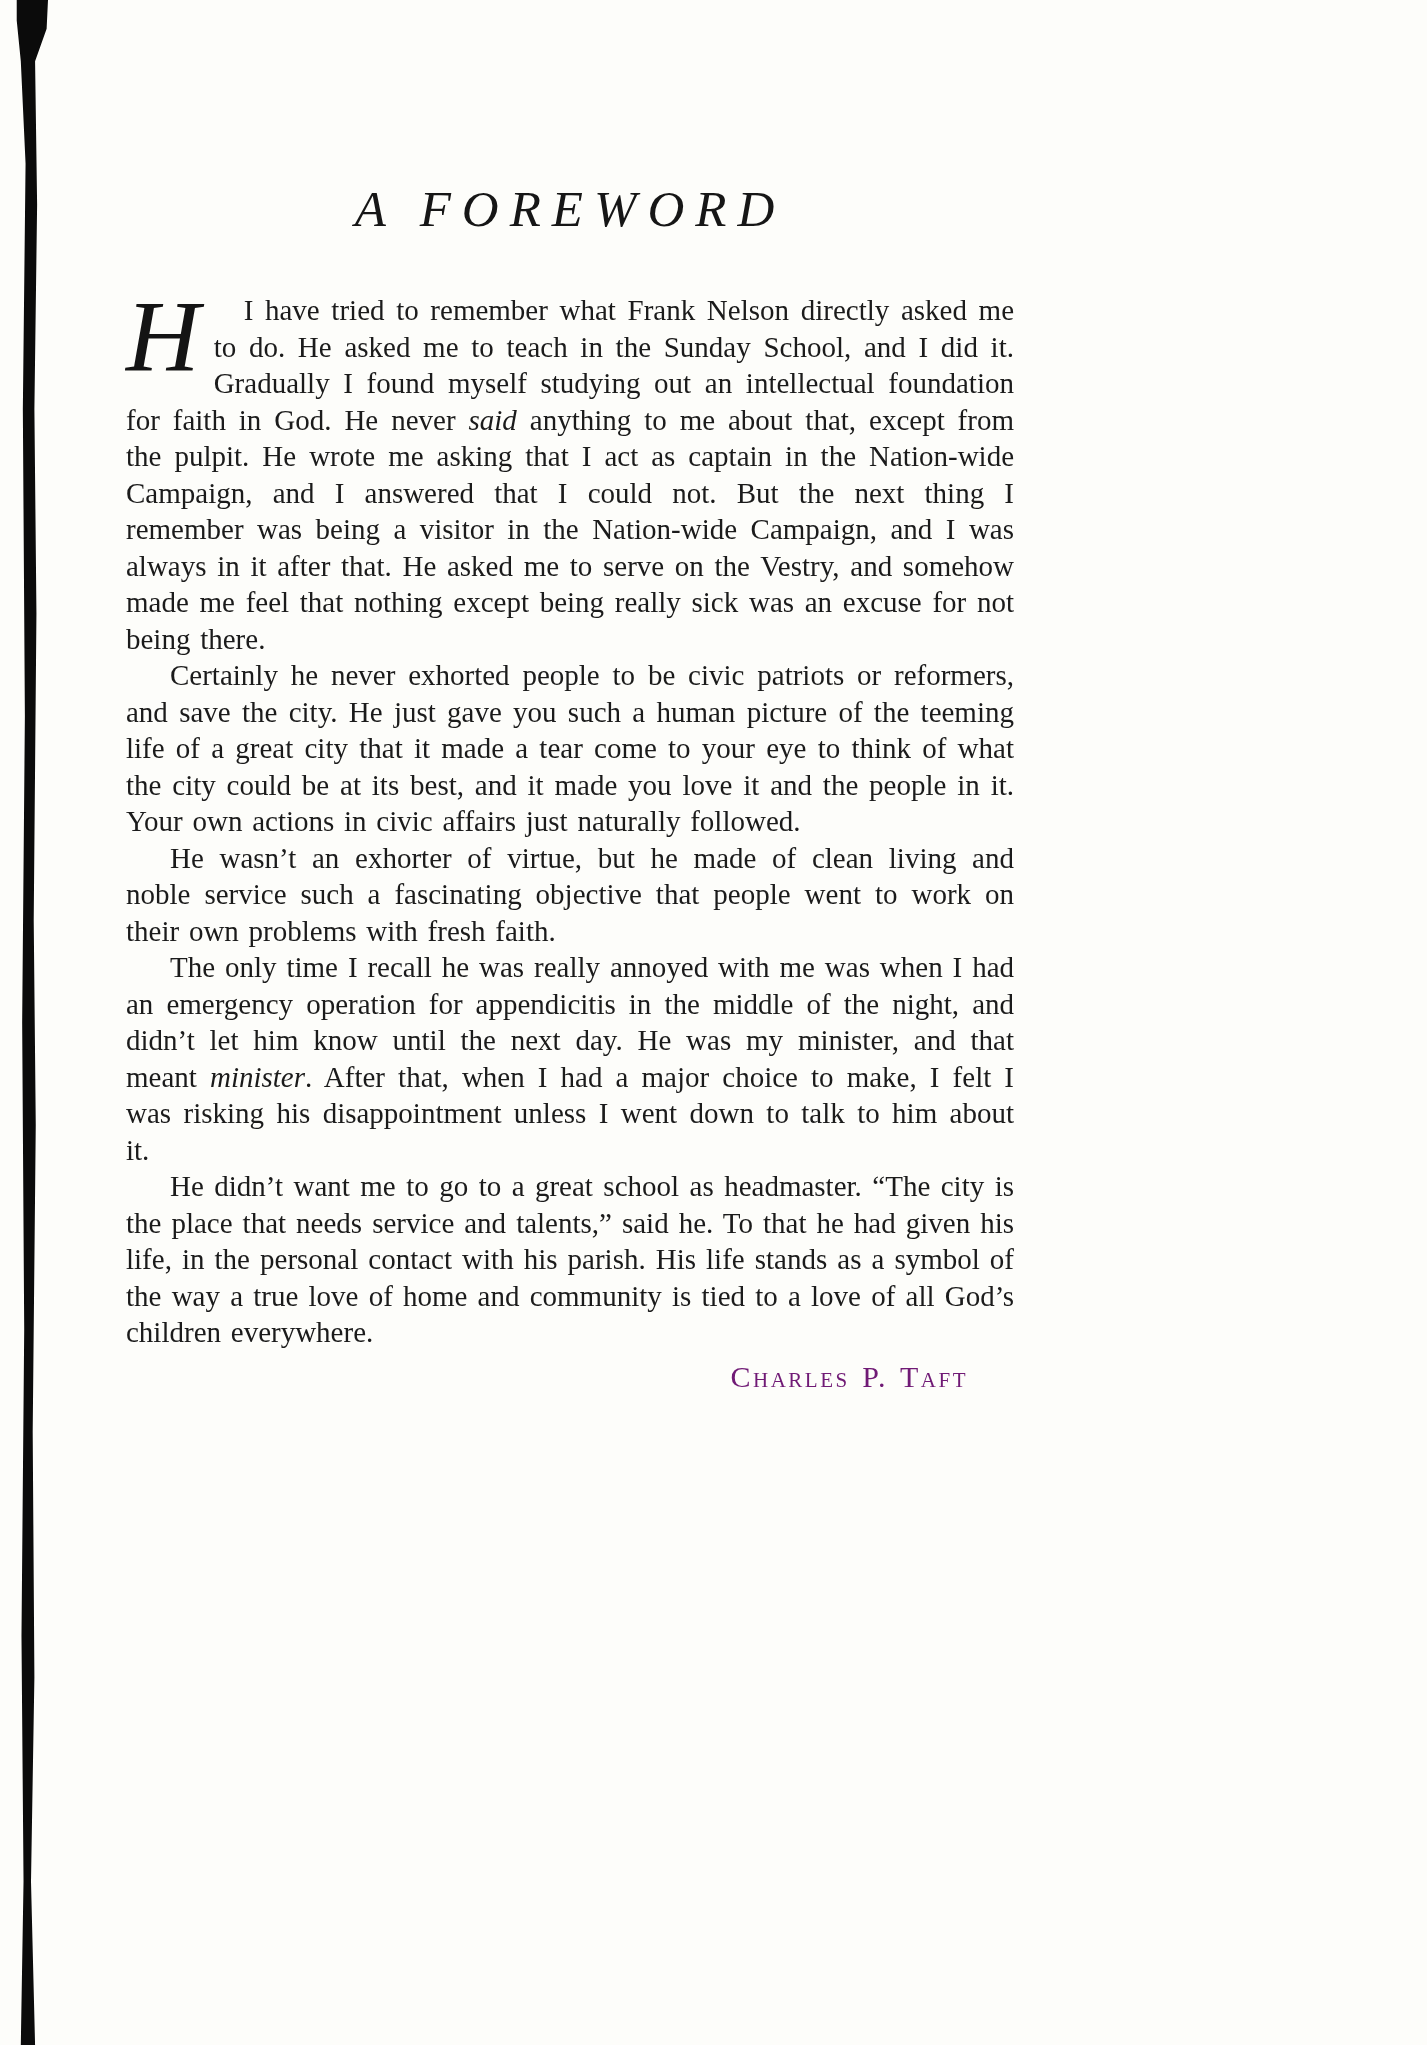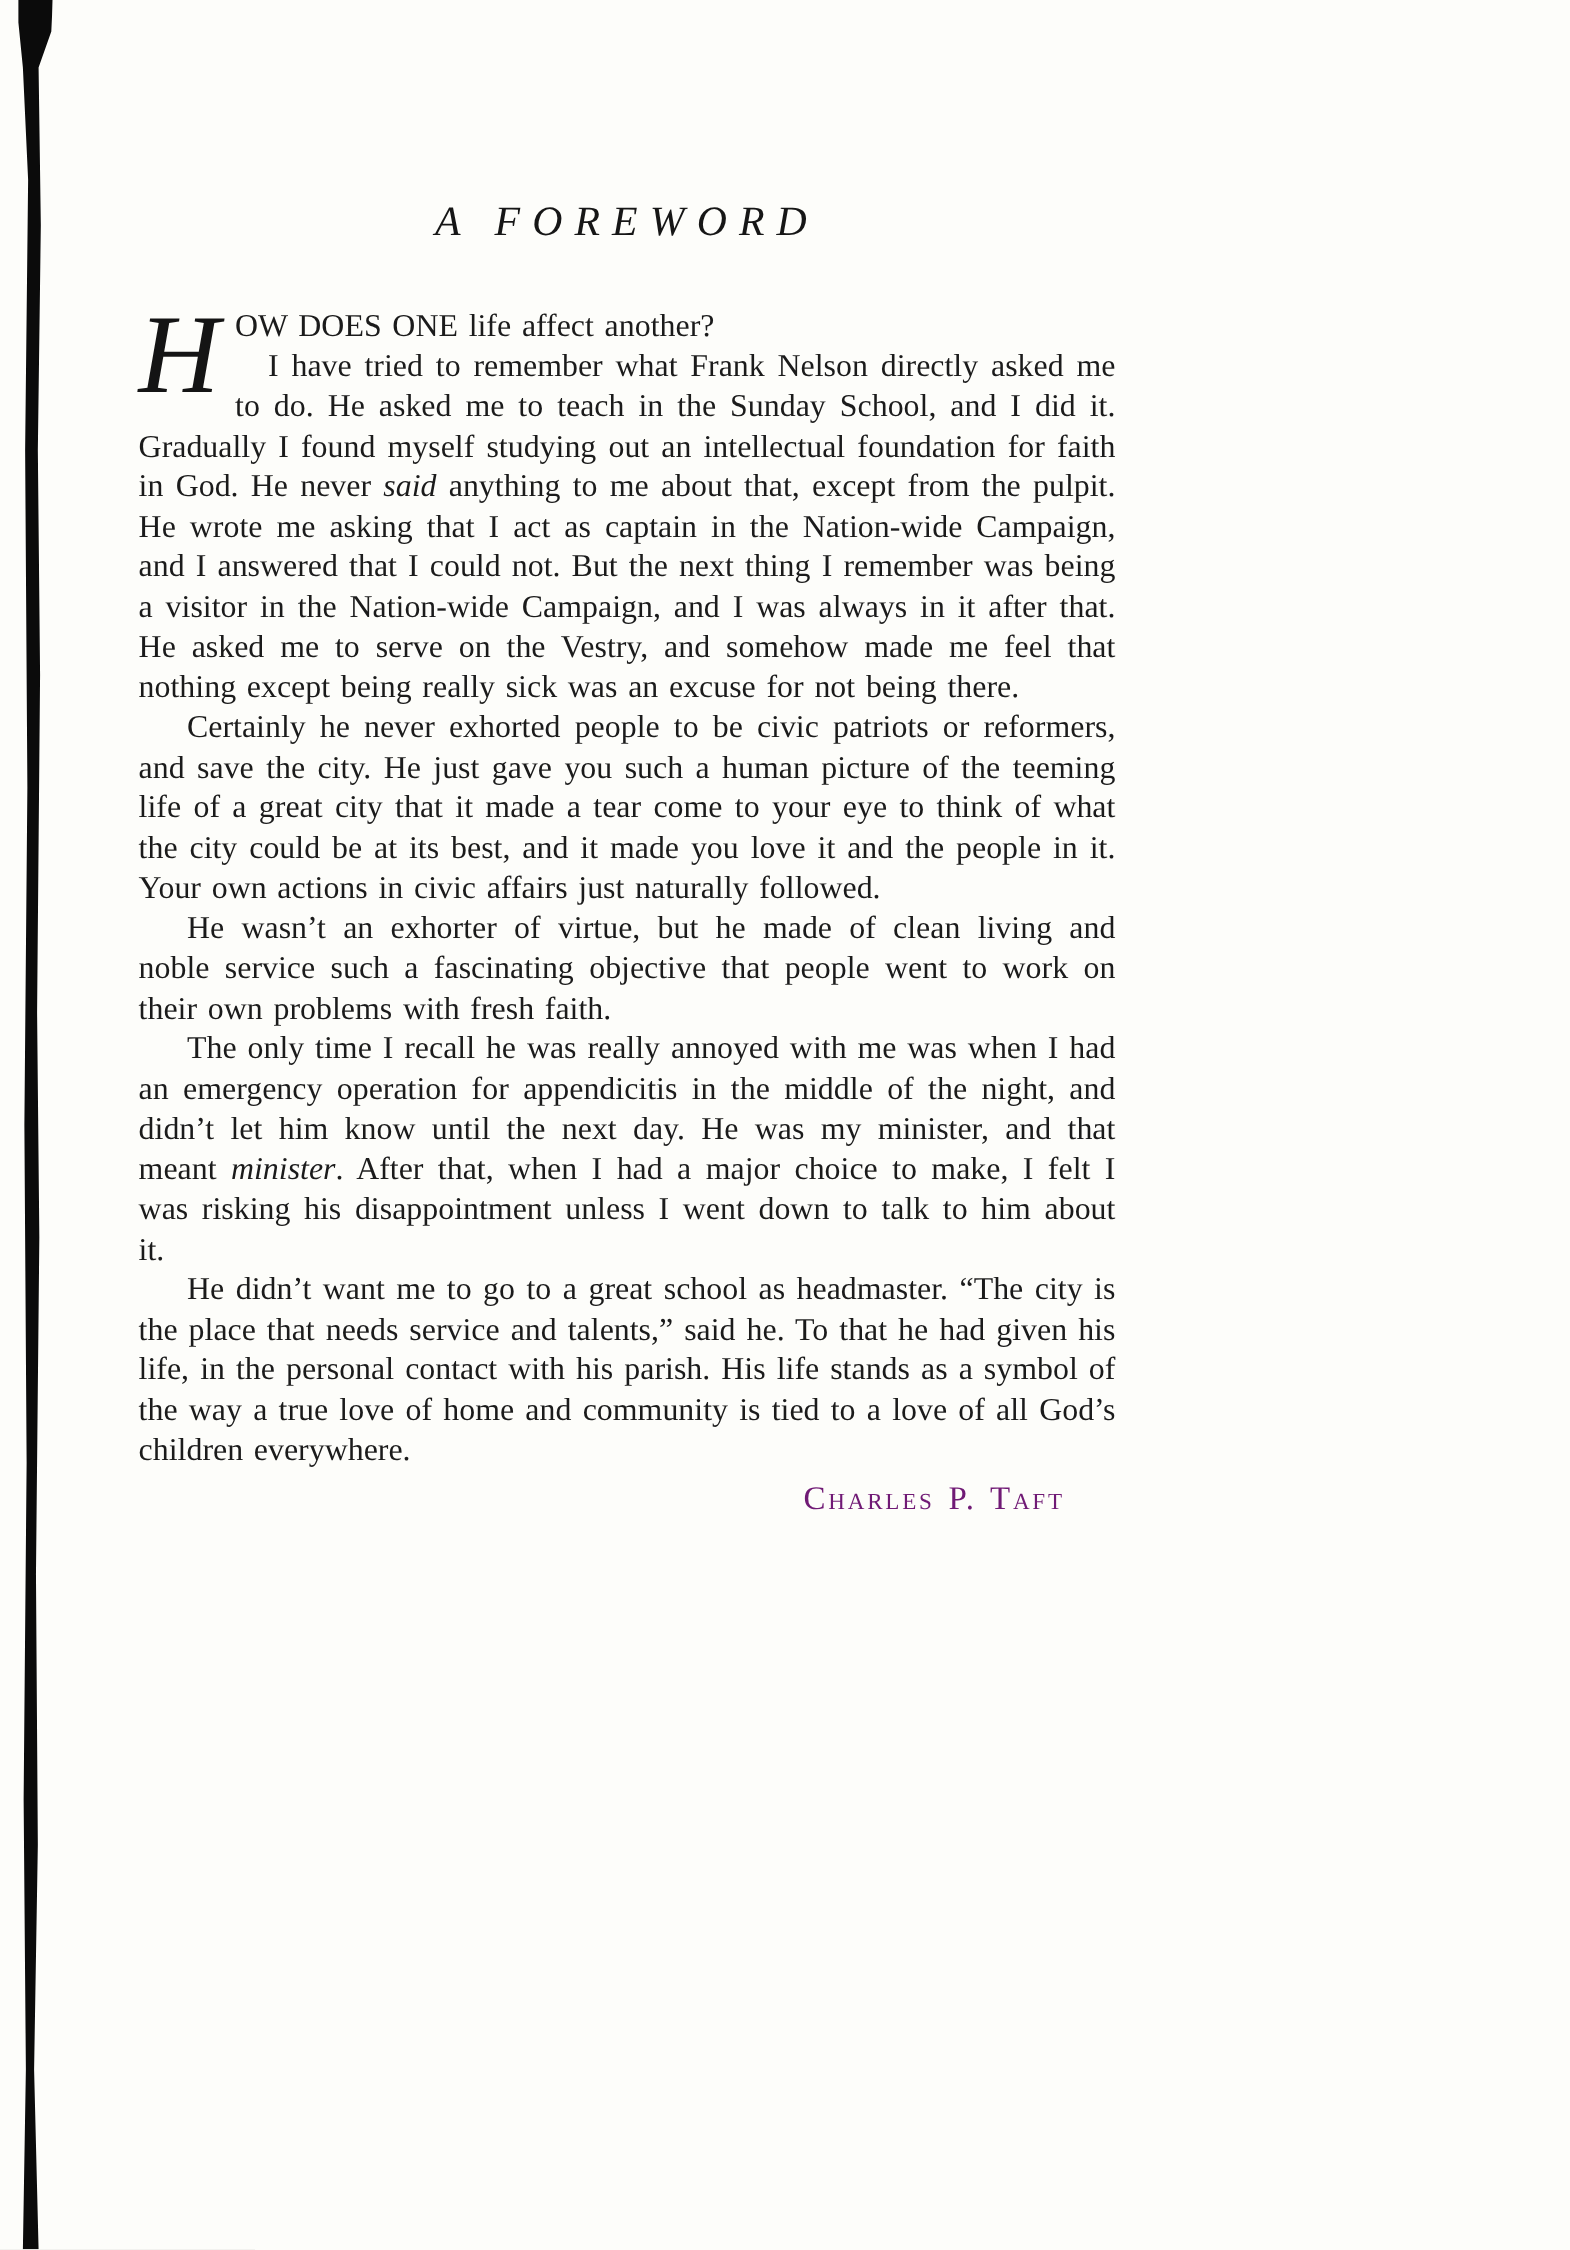--- a/index.html
+++ b/index.html
@@ -30,21 +30,21 @@
     position: absolute;
     left: 126px;
     top: 180px;
     width: 888px;
   }
   h1.title {
     margin: 0 0 54px 0;
     text-align: center;
     font-style: italic;
     font-weight: normal;
-    font-size: 38px;
+    font-size: 51px;
     letter-spacing: 11px;
     color: #161616;
   }
   .body {
     font-size: 29px;
     line-height: 36.5px;
     text-align: justify;
     word-spacing: 2.5px;
   }
   .dropcap {
@@ -74,21 +74,20 @@
 
 <div class="page">
   <div class="spine"></div>
 
   <div class="content">
     <h1 class="title">A FOREWORD</h1>
 
     <div class="body">
       <div class="opening">
         <span class="dropcap">H</span>
-        <span class="opening-line">OW DOES ONE life affect another?</span>
         <p class="para first"><span>I have tried to remember what Frank Nelson directly asked me to do. He asked me to teach in the Sunday School, and I did it. Gradually I found myself studying out an intellectual foundation for faith in God. He never </span><span style="font-style: italic;">said</span><span> anything to me about that, except from the pulpit. He wrote me asking that I act as captain in the Nation-wide Campaign, and I answered that I could not. But the next thing I remember was being a visitor in the Nation-wide Campaign, and I was always in it after that. He asked me to serve on the Vestry, and somehow made me feel that nothing except being really sick was an excuse for not being there.</span></p>
       </div>
 
       <div>
           <p class="para"><span>Certainly he never exhorted people to be civic patriots or reformers, and save the city. He just gave you such a human picture of the teeming life of a great city that it made a tear come to your eye to think of what the city could be at its best, and it made you love it and the people in it. Your own actions in civic affairs just naturally followed.</span></p>
           <p class="para"><span>He wasn’t an exhorter of virtue, but he made of clean living and noble service such a fascinating objective that people went to work on their own problems with fresh faith.</span></p>
           <p class="para"><span>The only time I recall he was really annoyed with me was when I had an emergency operation for appendicitis in the middle of the night, and didn’t let him know until the next day. He was my minister, and that meant </span><span style="font-style: italic;">minister</span><span>. After that, when I had a major choice to make, I felt I was risking his disappointment unless I went down to talk to him about it.</span></p>
           <p class="para"><span>He didn’t want me to go to a great school as headmaster. “The city is the place that needs service and talents,” said he. To that he had given his life, in the personal contact with his parish. His life stands as a symbol of the way a true love of home and community is tied to a love of all God’s children everywhere.</span></p>
         </div>
 

